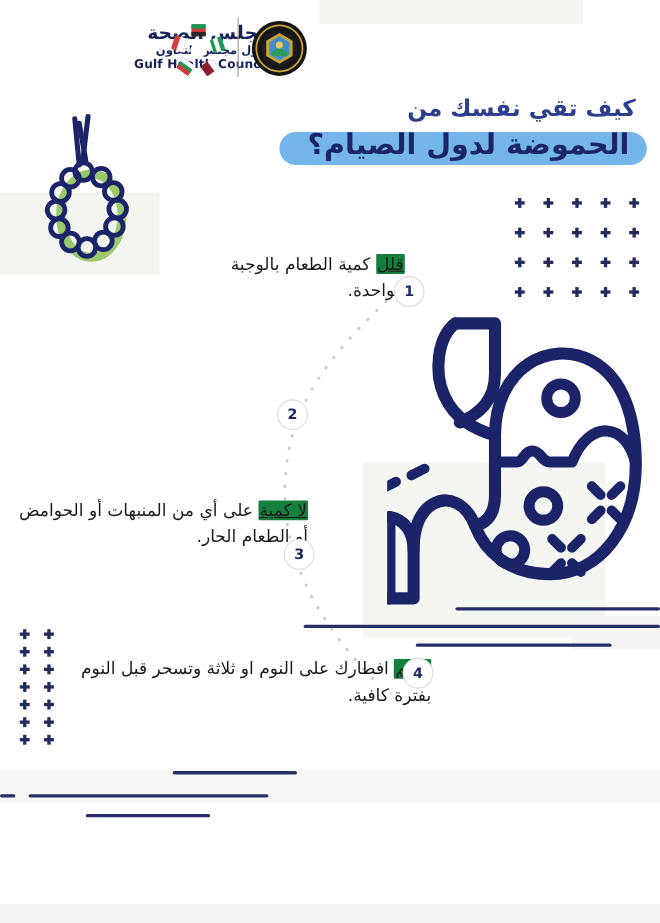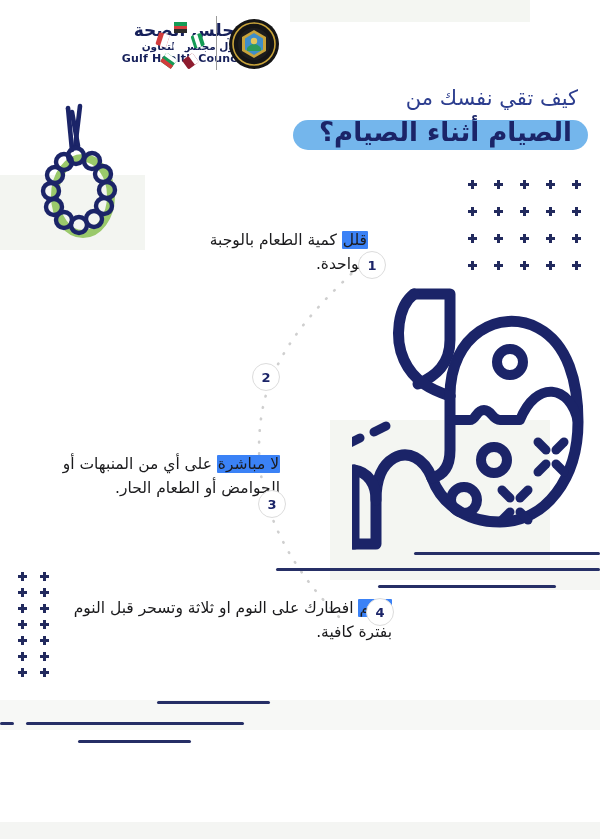--- a/index.html
+++ b/index.html
@@ -27,21 +27,21 @@
   .ghc-ar1{font-size:17px;font-weight:bold;color:#16205a;letter-spacing:0;line-height:1.05;}
   .ghc-ar2{font-size:10.5px;font-weight:bold;color:#16205a;line-height:1.2;}
   .ghc-en{font-size:11px;font-weight:bold;color:#16205a;line-height:1.25;letter-spacing:.2px;}
 
   .flag-star{position:absolute;left:150px;top:18px;width:60px;height:56px;}
   .divider-v{position:absolute;left:216px;top:16px;width:1.4px;height:54px;background:#9a9a9a;}
   .gcc-seal{position:absolute;left:228px;top:18px;width:52px;height:52px;}
 
   
   .title-wrap{position:absolute;right:22px;top:84px;text-align:right;direction:rtl;}
-  .title-l1{font-size:21px;color:#2d3e8f;font-weight:400;line-height:1.35;letter-spacing:0;}
+  .title-l1{font-size:21px;color:#2d3e8f;font-weight:700;line-height:1.35;letter-spacing:0;}
   .title-l2-row{position:relative;margin-top:2px;display:inline-block;}
   .title-hl{
     position:absolute;right:-10px;top:6px;
     height:30px;width:calc(100% + 30px);
     background:#74b6ec;border-radius:16px;z-index:0;
   }
   .title-l2{position:relative;z-index:1;font-size:26px;font-weight:bold;color:#1b2468;line-height:1.45;padding:0 6px;}
 
   
   .beads{position:absolute;left:28px;top:98px;width:105px;height:150px;}
@@ -57,21 +57,21 @@
 
   
   .stomach{position:absolute;left:352px;top:272px;width:248px;height:300px;}
 
   
   .dotcurve{position:absolute;left:240px;top:252px;width:160px;height:380px;}
 
   
   .tip{position:absolute;direction:rtl;text-align:right;color:#1d1d1f;}
   .tip-text{font-size:15.5px;line-height:1.55;color:#1a1a1c;}
-  .hl{background:#3b82f6;padding:0 1px;border-radius:1px;}
+  .hl{background:#15803d;padding:0 1px;border-radius:1px;text-decoration:underline;}
   .badge{
     position:absolute;width:26px;height:26px;border-radius:50%;
     border:1.6px solid #dcdcdc;background:#ffffff;
     display:flex;align-items:center;justify-content:center;
     font-size:13px;font-weight:bold;color:#1b2468;
   }
   .tip1{right:232px;top:228px;width:180px;}
   .badge1{left:358px;top:251px;}
   .tip2{right:252px;top:342px;width:200px;}
   .badge2{left:252px;top:363px;}
@@ -144,21 +144,21 @@
       <polygon points="26,15 35,20.5 35,31.5 26,37 17,31.5 17,20.5" fill="#3f8ec9"></polygon>
       <path d="M19 30 Q26 22 33 30 L33 33 L19 33 Z" fill="#2e9b5a"></path>
       <circle cx="26" cy="23" r="3.2" fill="#e6c65a"></circle>
     </svg>
   </div>
 
   <div class="title-wrap">
     <div class="title-l1">كيف تقي نفسك من</div>
     <div class="title-l2-row">
       <div class="title-hl"></div>
-      <div class="title-l2">الصيام أثناء الصيام؟</div>
+      <div class="title-l2">الحموضة لدول الصيام؟</div>
     </div>
   </div>
 
   <svg class="beads" viewBox="0 0 105 150">
     <g fill="none" stroke="#9ac96b" stroke-width="8" stroke-linecap="round">
       <ellipse cx="55" cy="98" rx="28" ry="38"></ellipse>
     </g>
     <g fill="none" stroke="#1b2468" stroke-width="4.6" stroke-linecap="round">
       <path d="M40 10 L44 52"></path>
       <path d="M52 8 L47 50"></path>
@@ -276,21 +276,21 @@
   <div class="nline" style="left:78px;top:740px;width:113px;"></div>
 
   <div class="tip tip1">
     <div class="tip-text"><span class="hl">قلل</span><span> كمية الطعام بالوجبة الواحدة.</span></div>
   </div>
   <div class="badge badge1">1</div>
 
   <div class="badge badge2">2</div>
 
   <div class="tip tip3">
-    <div class="tip-text"><span class="hl">لا مباشرة</span><span> على أي من المنبهات أو الحوامض أو الطعام الحار.</span></div>
+    <div class="tip-text"><span class="hl">لا كمية</span><span> على أي من المنبهات أو الحوامض أو الطعام الحار.</span></div>
   </div>
   <div class="badge badge3">3</div>
 
   <div class="tip tip4">
     <div class="tip-text"><span class="hl">قسم</span><span> افطارك على النوم او ثلاثة وتسحر قبل النوم بفترة كافية.</span></div>
   </div>
   <div class="badge badge4">4</div>
 
   <div class="footer">
 

